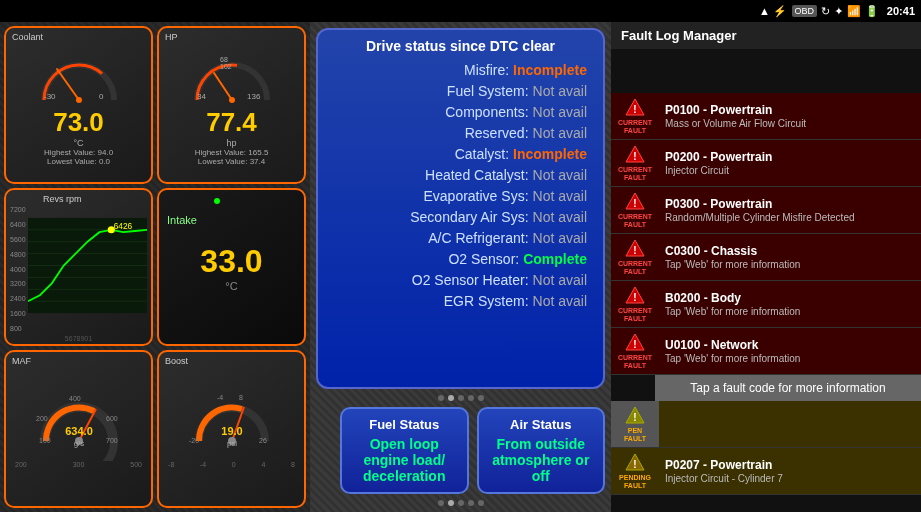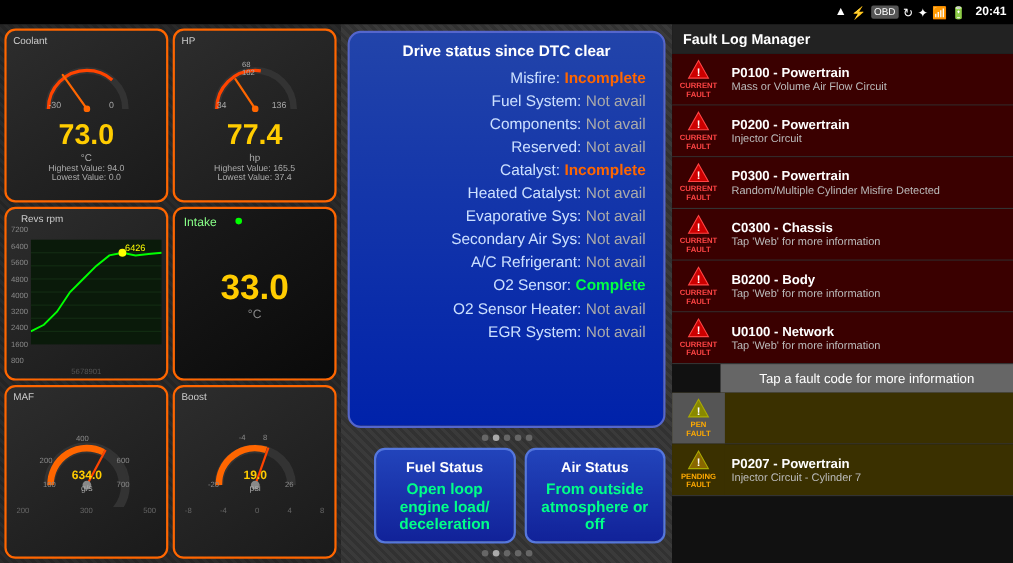--- a/index.html
+++ b/index.html
@@ -103,21 +103,22 @@
       justify-content: space-between;
       position: relative;
       overflow: hidden;
       padding: 4px 4px 2px;
     }
     .line-graph-gauge .label {
       font-size: 9px;
       color: #ccc;
       position: absolute;
       top: 4px;
-      left: 13px;
+      left: 0;
+      padding-left: 37px;
     }
     .line-graph-gauge .y-axis {
       position: absolute;
       left: 4px;
       top: 16px;
       display: flex;
       flex-direction: column;
       justify-content: space-between;
       font-size: 7px;
       color: #888;
@@ -252,20 +253,21 @@
       background: #aaa;
     }
 
     
     .right-panel {
       width: 310px;
       background: #111;
       display: flex;
       flex-direction: column;
       flex-shrink: 0;
+      gap: 44px;
     }
     .fault-log-header {
       background: #222;
       padding: 6px 10px;
       font-size: 13px;
       font-weight: bold;
       color: #fff;
     }
     .fault-list {
       flex: 1;
@@ -343,21 +345,21 @@
       display: flex;
       flex-direction: column;
       align-items: center;
       justify-content: center;
       position: relative;
     }
     .intake-widget .label {
       font-size: 11px;
       color: #88ff88;
       position: absolute;
-      top: 6px;
+      top: 24px;
       left: 8px;
     }
     .intake-widget .dot-green {
       width: 6px;
       height: 6px;
       background: #00ff00;
       border-radius: 50%;
       position: absolute;
       top: 8px;
       left: 55px;

